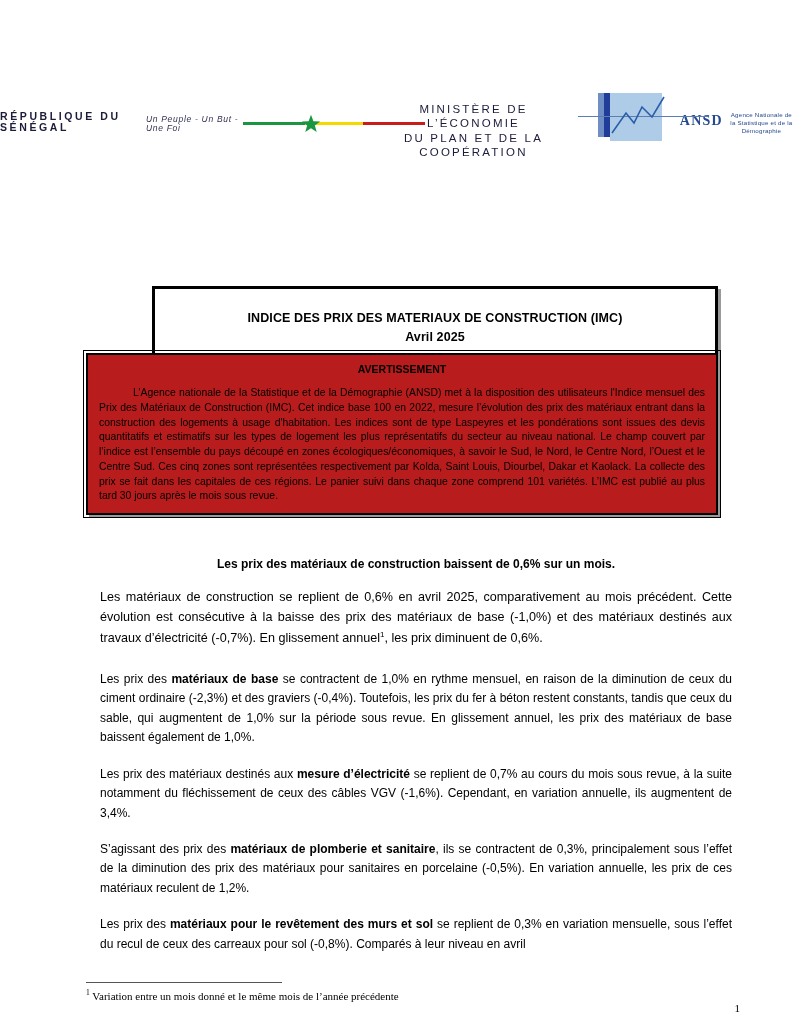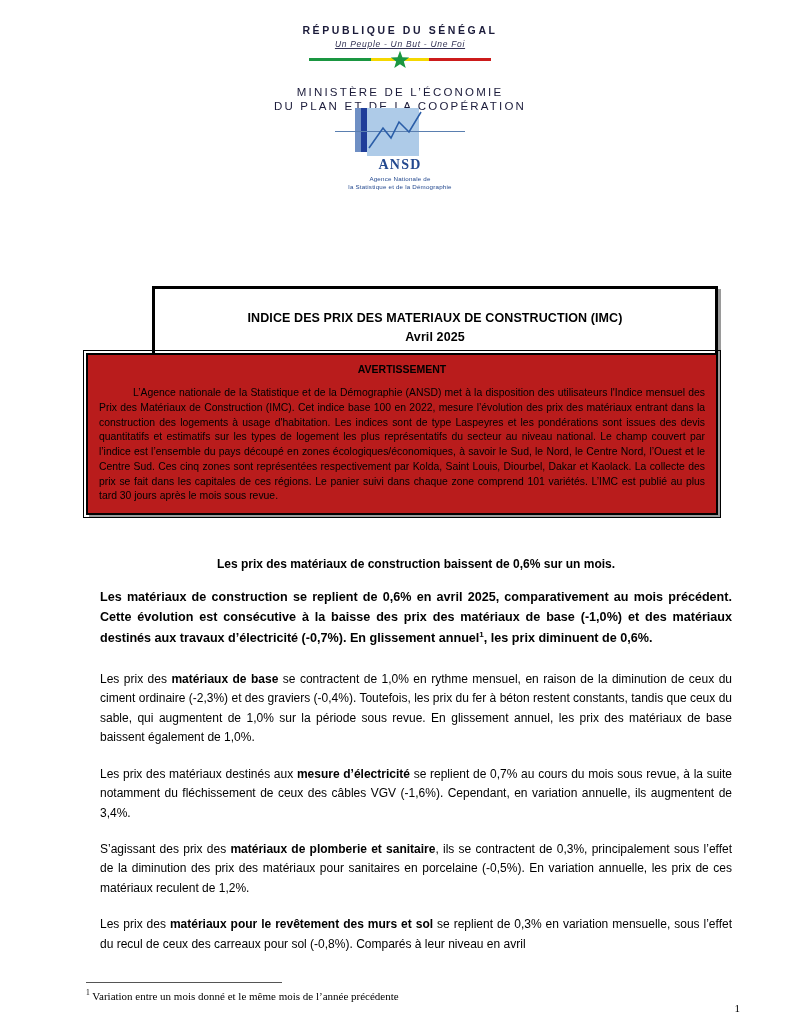--- a/index.html
+++ b/index.html
@@ -12,40 +12,39 @@
     background: #ffffff;
     font-family: "Liberation Sans", sans-serif;
     color: #000000;
     position: relative;
     overflow: hidden;
   }
 
   
   .letterhead {
     width: 100%;
-    padding-top: 25px;
+    padding-top: 84px;
     display: flex;
-    flex-direction: column;
+    flex-direction: row;
     align-items: center;
   }
   .lh-republic {
     font-size: 10.5px;
     font-weight: bold;
     letter-spacing: 2.6px;
     color: #1b1b3a;
     line-height: 1;
   }
   .lh-motto {
     font-size: 8.5px;
     font-style: italic;
     letter-spacing: 0.7px;
     color: #333355;
     margin-top: 4px;
     line-height: 1;
-    text-decoration: underline;
   }
   .lh-flagbar {
     position: relative;
     width: 182px;
     height: 14px;
     margin-top: 5px;
   }
   .lh-flagbar .stripe {
     position: absolute;
     top: 5px;
@@ -168,21 +167,21 @@
   }
   .lede {
     text-align: center;
     font-size: 12px;
     font-weight: bold;
     line-height: 1.4;
     margin: 0 0 14px 0;
   }
   .intro {
     font-size: 12.6px;
-    font-weight: bold;
+    font-weight: normal;
     line-height: 1.62;
     text-align: justify;
     margin: 0 0 22px 0;
   }
   .intro sup { font-size: 8px; vertical-align: super; }
   .para {
     font-size: 12px;
     line-height: 1.62;
     text-align: justify;
     margin: 0 0 17px 0;

